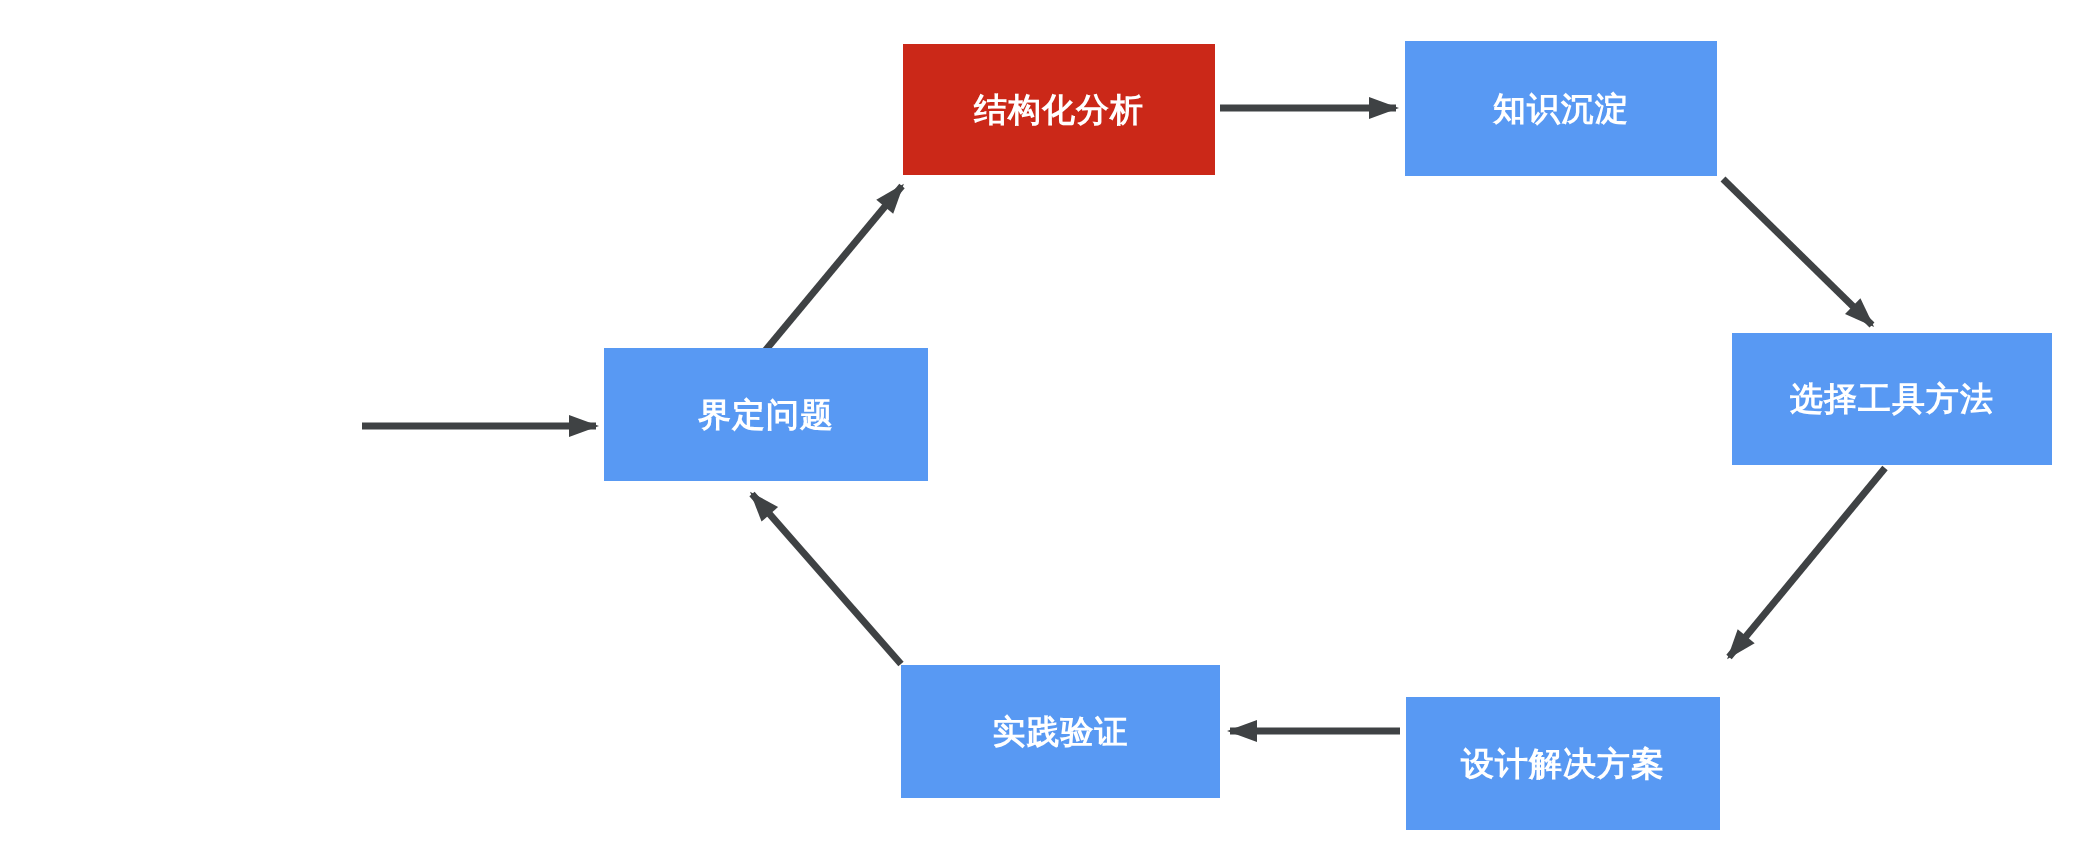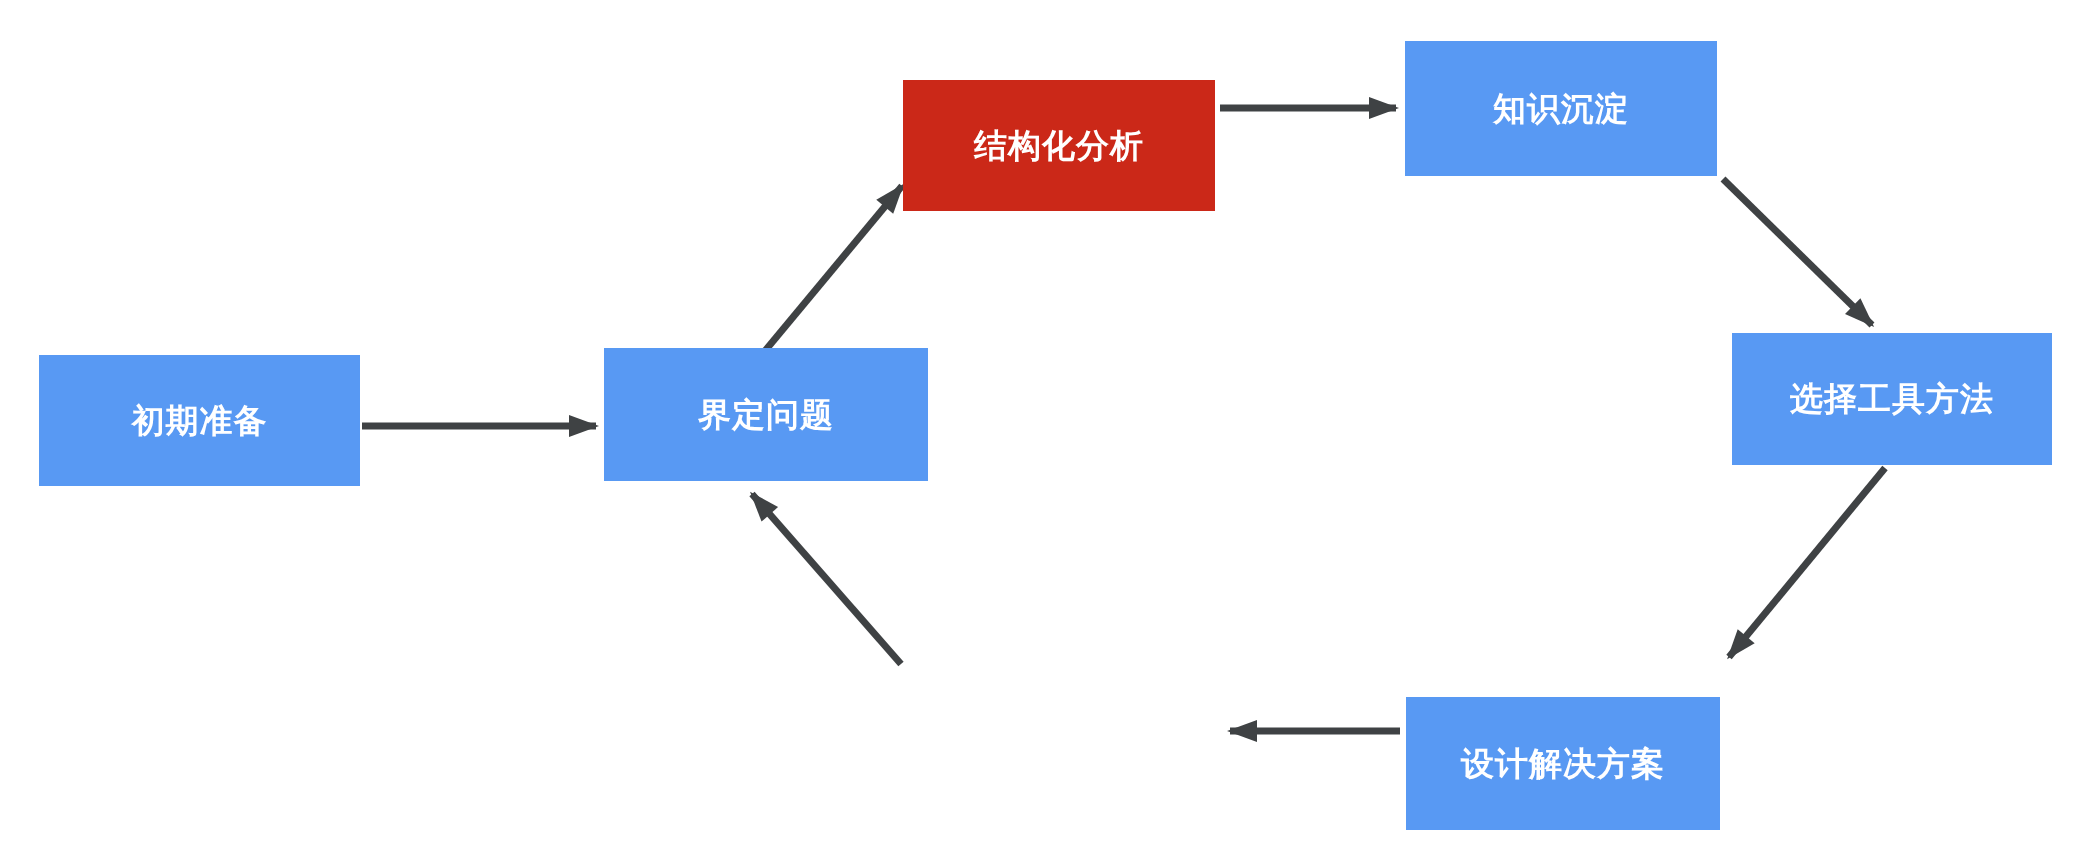--- a/index.html
+++ b/index.html
@@ -46,39 +46,39 @@
     </defs>
     <line x1="362" y1="426" x2="596" y2="426" marker-end="url(#ah)"></line>
     <line x1="764" y1="352" x2="902" y2="186" marker-end="url(#ah)"></line>
     <line x1="1220" y1="108" x2="1396" y2="108" marker-end="url(#ah)"></line>
     <line x1="1723" y1="179" x2="1872" y2="325" marker-end="url(#ah)"></line>
     <line x1="1885" y1="468" x2="1729" y2="657" marker-end="url(#ah)"></line>
     <line x1="1400" y1="731" x2="1230" y2="731" marker-end="url(#ah)"></line>
     <line x1="901" y1="664" x2="752" y2="494" marker-end="url(#ah)"></line>
   </svg>
 
-  <div class="node" style="left:39px;top:355px;width:321px;height:131px;">
-    <span>初期准备</span>
-  </div>
 
   <div class="node" style="left:604px;top:348px;width:324px;height:133px;align-items:center;">
     <span>界定问题</span>
   </div>
 
-  <div class="node red" style="left:903px;top:44px;width:312px;height:131px;margin-top:36px;">
+  <div class="node red" style="left:903px;top:44px;width:312px;height:131px;">
     <span>结构化分析</span>
   </div>
 
   <div class="node" style="left:1405px;top:41px;width:312px;height:135px;">
     <span>知识沉淀</span>
   </div>
 
   <div class="node" style="left:1732px;top:333px;width:320px;height:132px;">
     <span>选择工具方法</span>
   </div>
 
 
   <div class="node" style="left:1406px;top:665px;width:314px;height:133px;margin-top:32px;">
     <span>设计解决方案</span>
   </div>
 
+  <div class="node" style="left:901px;top:665px;width:319px;height:133px;">
+    <span>实践验证</span>
+  </div>
 
 </div>
 
 </body></html>

